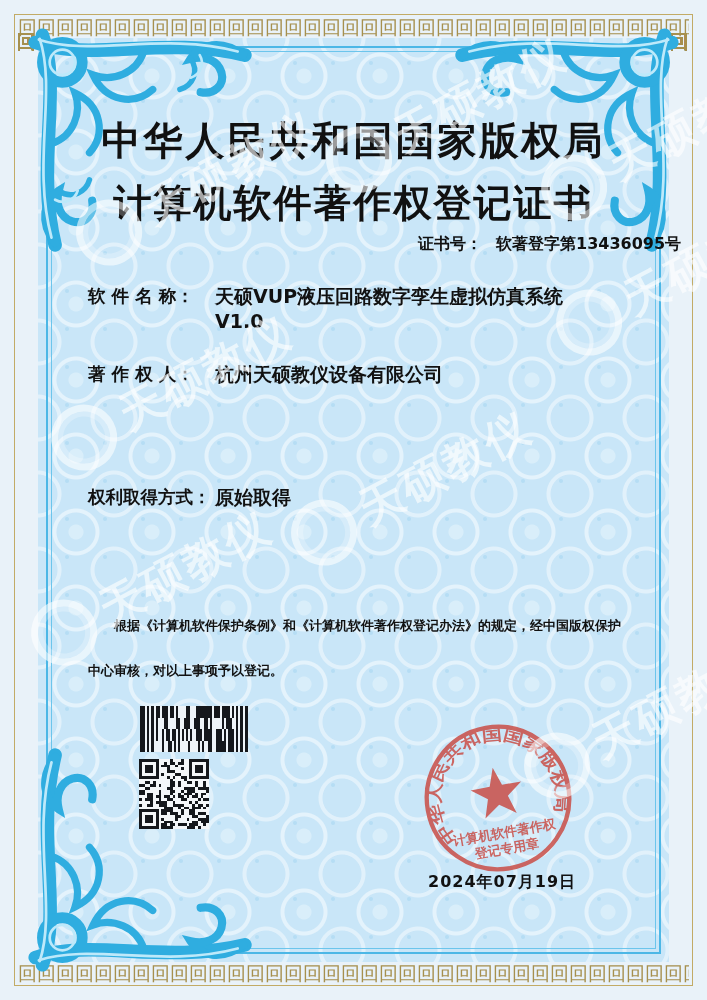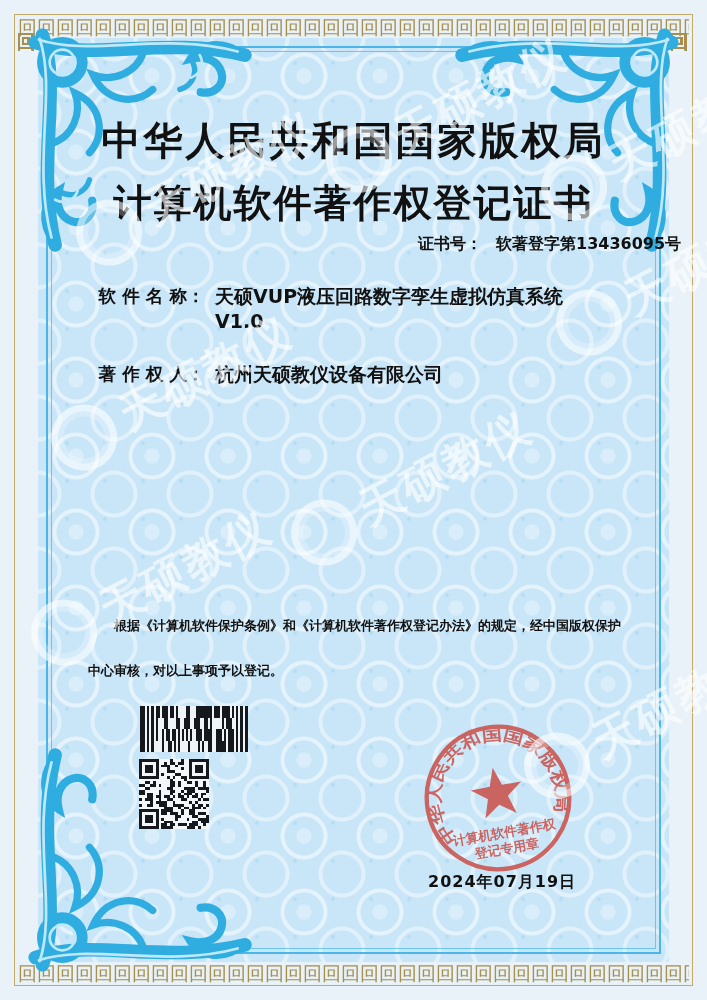--- a/index.html
+++ b/index.html
@@ -25,21 +25,21 @@
   .c-tl{top:28px;left:28px;}
   .c-tr{top:28px;right:28px;transform:scaleX(-1);}
   .c-bl{bottom:28px;left:28px;transform:scaleY(-1);}
   .c-br{bottom:20px;right:20px;transform:scale(-1.12,-1.12);transform-origin:80% 80%;}
   
   .title1{position:absolute;top:114px;left:0;width:100%;text-align:center;font-size:39px;font-weight:800;letter-spacing:3px;}
   .title2{position:absolute;top:178px;left:0;width:100%;text-align:center;font-size:38px;font-weight:800;letter-spacing:2px;}
   .certno{position:absolute;top:234px;left:418px;font-size:16px;font-weight:700;}
   .certno .num{margin-left:14px;}
   .frow{position:absolute;left:88px;font-size:19px;font-weight:700;}
-  .frow .lbl{display:inline-block;width:127px;font-size:17.5px;vertical-align:top;text-align:center;}
+  .frow .lbl{display:inline-block;width:127px;font-size:17.5px;vertical-align:top;}
   .frow .val{display:inline-block;vertical-align:top;max-width:400px;line-height:25px;}
   .row-name{top:284px;}
   .row-owner{top:362px;}
   .row-acq{top:485px;}
   .row-scope{top:528px;}
   .row-regno{top:570px;}
   .statement{position:absolute;top:603px;left:88px;width:545px;font-size:13px;line-height:45px;font-weight:600;text-indent:2em;}
   .date{position:absolute;top:872px;left:428px;font-size:16px;font-weight:700;letter-spacing:1px;}
   
   .barcode{position:absolute;left:140px;top:706px;width:108px;height:46px;}
@@ -143,20 +143,23 @@
 
   <div class="certno">
     <span>证书号：</span><span class="num">软著登字第13436095号</span>
   </div>
 
   <div class="frow row-name">
     <span class="lbl">软 件 名 称：</span><span class="val"><span>天硕VUP液压回路数字孪生虚拟仿真系统</span><br><span>V1.0</span></span>
   </div>
   <div class="frow row-owner">
     <span class="lbl">著 作 权 人：</span><span class="val">杭州天硕教仪设备有限公司</span>
+  </div>
+  <div class="frow row-acq">
+    <span class="lbl">权利取得方式：</span><span class="val">原始取得</span>
   </div>
 
   <div class="statement">根据《计算机软件保护条例》和《计算机软件著作权登记办法》的规定，经中国版权保护中心审核，对以上事项予以登记。</div>
 
   <svg class="barcode" viewBox="0 0 108 46" shape-rendering="crispEdges" id="bcsvg">
       <rect x="0" y="0" width="108" height="46" fill="#eef4f8"></rect>
       <g id="bcbars" fill="#15181c">
         <rect x="0" y="0" width="5" height="46"></rect>
         <rect x="7" y="0" width="2" height="46"></rect>
         <rect x="11" y="0" width="3" height="46"></rect>

